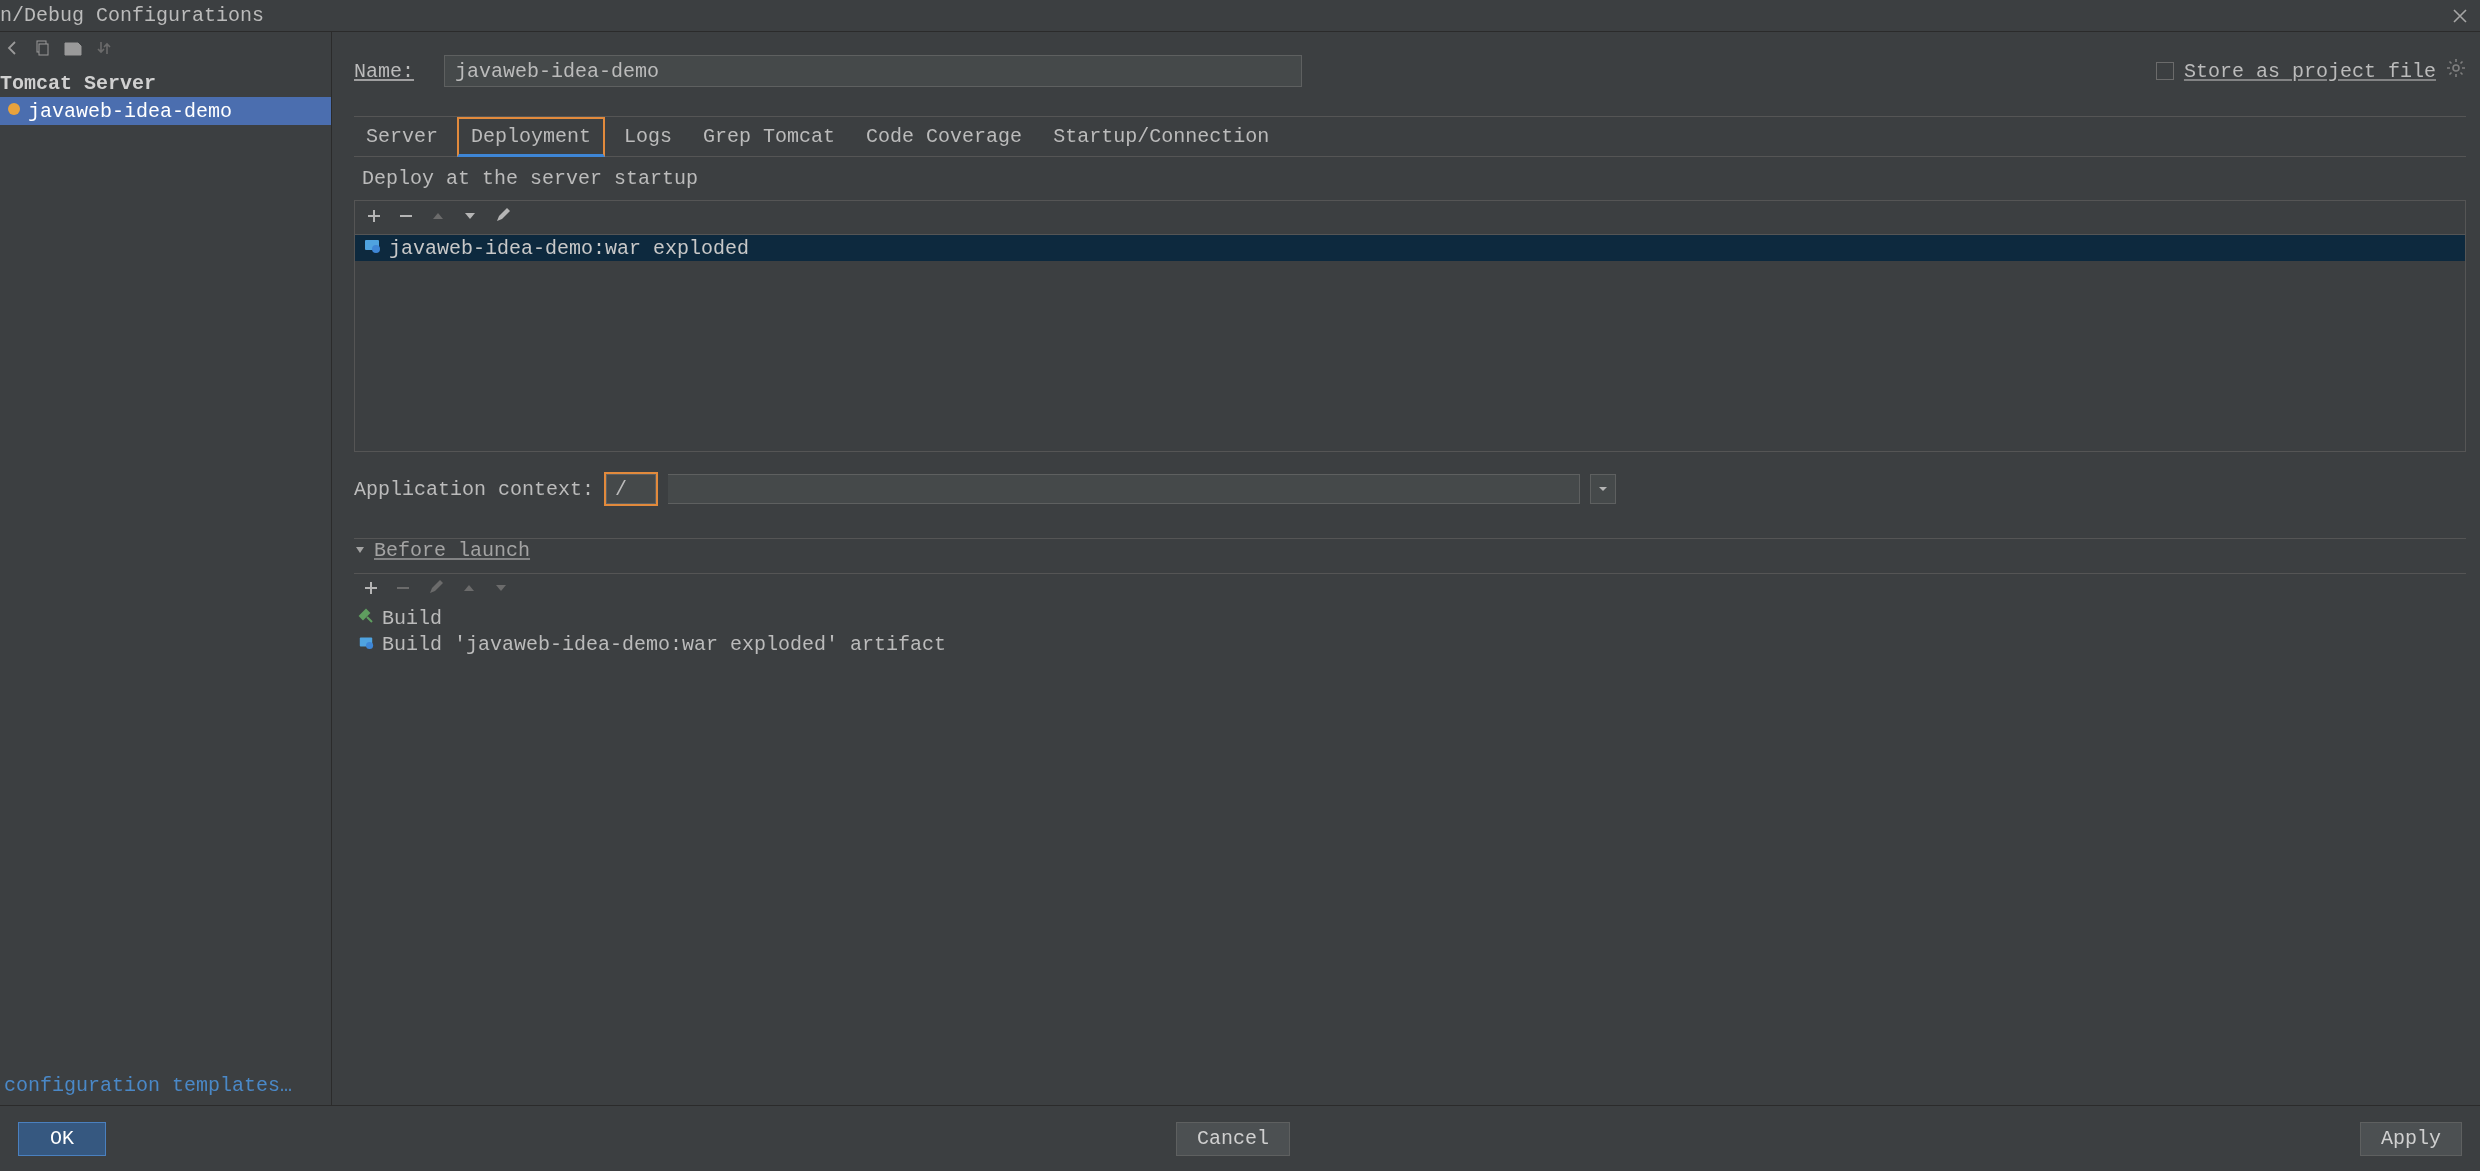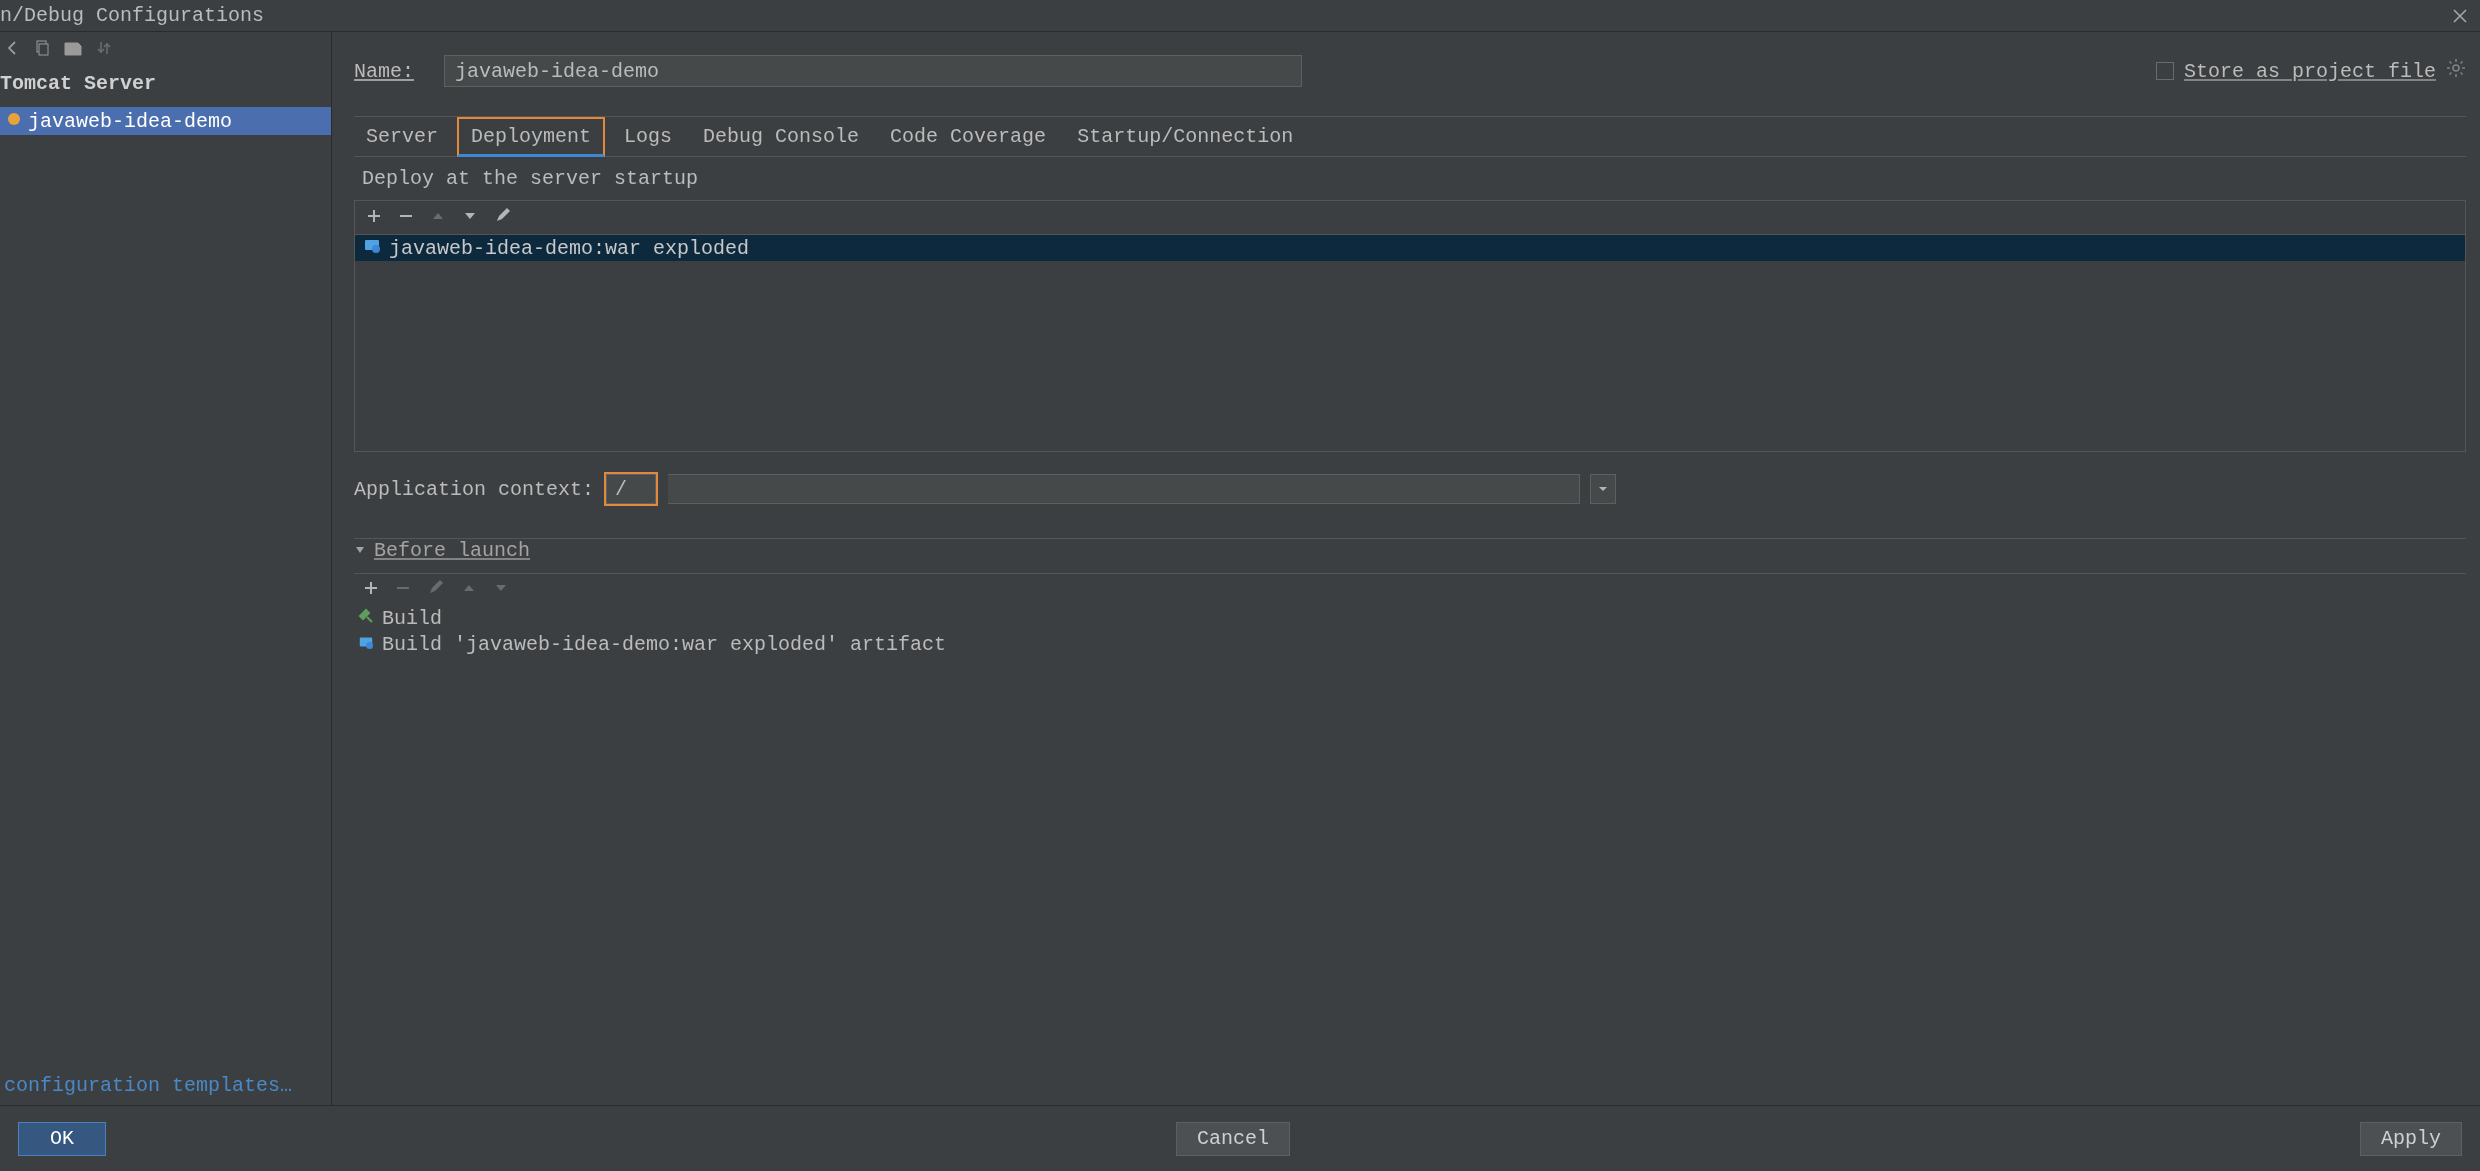--- a/index.html
+++ b/index.html
@@ -47,21 +47,21 @@
   }
   .sidebar-toolbar svg { display:block; }
   .tree {
     flex:1 1 auto;
     overflow:auto;
     padding-top: 6px;
   }
   .tree-group {
     font-weight: bold;
     color: #d0d0d0;
-    padding: 2px 0 12px 0;
+    padding: 2px 0 2px 0;
   }
   .tree-item {
     display:flex;align-items:center;gap:6px;
     height: 28px;
     padding: 0 10px 0 6px;
   }
   .tree-item.selected {
     background: #4b6eaf;
     color: #ffffff;
   }
@@ -267,21 +267,21 @@
               <path d="M10 1v3M10 16v3M1 10h3M16 10h3M3.5 3.5l2 2M14.5 14.5l2 2M16.5 3.5l-2 2M5.5 14.5l-2 2" stroke="currentColor" stroke-width="1.6"></path>
             </svg></span>
       </div>
     </div>
 
     <div class="tabs-block">
       <div class="tabs">
         <div class="tab">Server</div>
         <div class="tab active">Deployment</div>
         <div class="tab">Logs</div>
-        <div class="tab">Debug Console</div>
+        <div class="tab">Grep Tomcat</div>
         <div class="tab">Code Coverage</div>
         <div class="tab">Startup/Connection</div>
       </div>
 
       <div class="section-label">Deploy at the server startup</div>
 
       <div class="artifact-box">
         <div class="artifact-toolbar">
           <span><svg width="14" height="14" viewBox="0 0 14 14">
                 <path d="M7 1v12M1 7h12" stroke="currentColor" stroke-width="2"></path>

